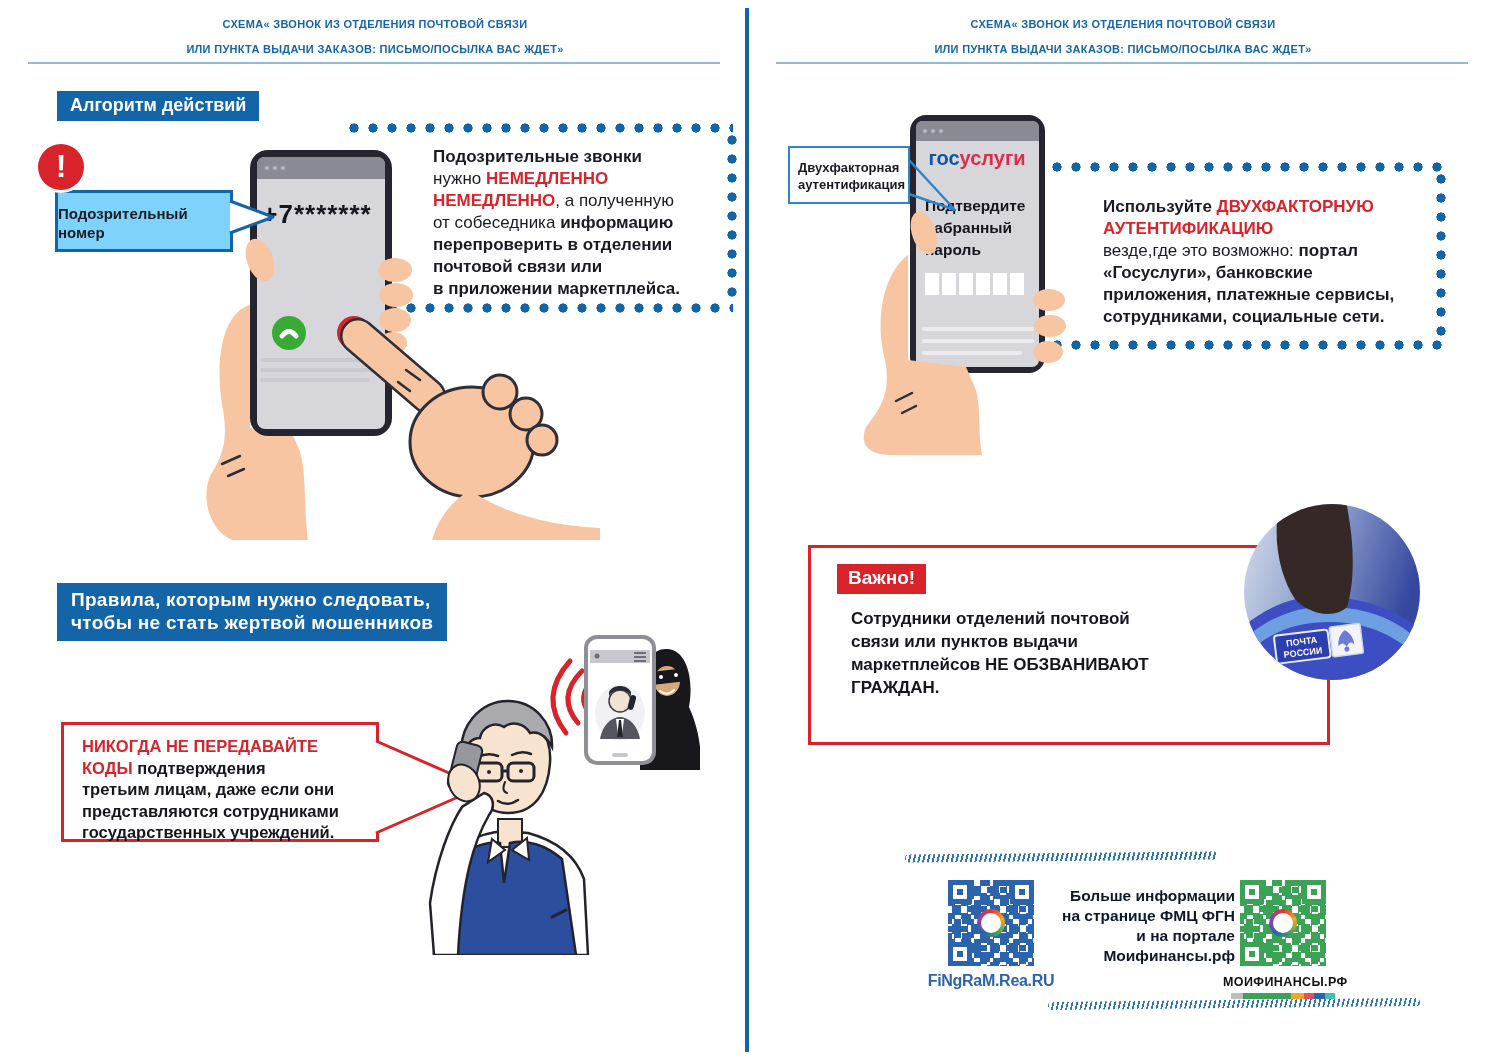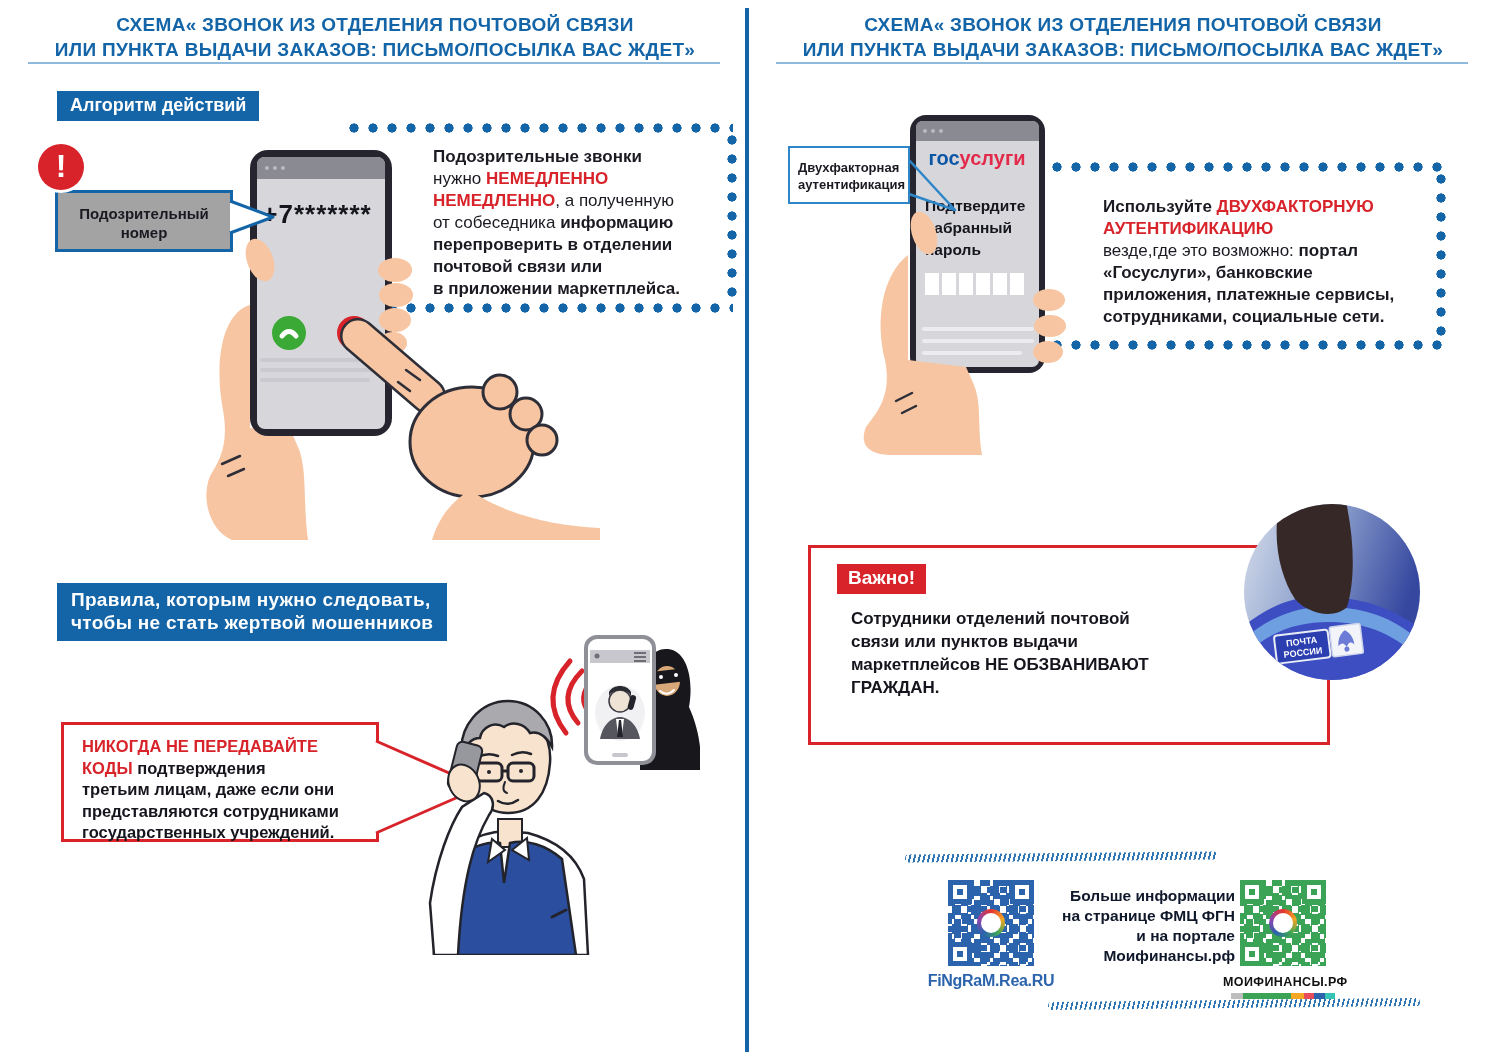--- a/index.html
+++ b/index.html
@@ -5,30 +5,30 @@
   :root{
     --blue:#1465A8; --lblue:#2E86C9; --rule:#8FB9DC; --red:#D8232A;
     --skin:#F7C5A1; --outline:#2E2E38; --frame:#26242E; --screen:#D7D7DB; --bar:#8A8A92;
   }
   *{margin:0;padding:0;box-sizing:border-box;}
   body{font-family:"Liberation Sans",sans-serif;background:#fff;}
   .page{position:relative;width:1499px;height:1060px;background:#fff;overflow:hidden;}
   .abs{position:absolute;}
   .red{color:var(--red);}
   b{font-weight:bold;}
-  .hdr{width:694px;text-align:center;color:var(--blue);font-weight:bold;font-size:19px;letter-spacing:.3px;line-height:25px;}
+  .hdr{width:694px;text-align:center;color:var(--blue);font-weight:bold;font-size:11px;letter-spacing:.3px;line-height:25px;}
   .hrule{height:2px;background:var(--rule);}
   .divider{width:4px;background:var(--blue);}
   .bluebadge{background:var(--blue);color:#fff;font-weight:bold;display:inline-block;}
   .badge1{font-size:18px;padding:4px 13px 5px;}
   .banner{font-size:19px;line-height:23px;padding:5px 14px 7px;letter-spacing:.3px;}
   .dotrow{height:10px;background-image:radial-gradient(circle 5px at 5px 5px,var(--blue) 4.4px,transparent 4.8px);background-size:19px 10px;background-repeat:repeat-x;}
   .dotcol{width:10px;background-image:radial-gradient(circle 5px at 5px 5px,var(--blue) 4.4px,transparent 4.8px);background-size:10px 19px;background-repeat:repeat-y;}
   .advice{width:300px;font-size:17px;line-height:22px;color:#1A1A22;}
-  .callout{background:#a3a3a3;border:3px solid var(--blue);color:#1A1A22;font-weight:bold;text-align:center;}
+  .callout{background:#7dd3fc;border:3px solid var(--blue);color:#1A1A22;font-weight:bold;}
   .callout2{background:#fff;border:3px solid var(--lblue);color:#1A1A22;font-weight:bold;}
   .redbox{background:#fff;border:3px solid var(--red);}
   .codes{font-size:16.5px;line-height:21.5px;color:#15151D;font-weight:bold;}
   .imptext{font-size:17px;line-height:23px;color:#15151D;font-weight:bold;}
   .redbadge{background:var(--red);color:#fff;font-weight:bold;font-size:19px;padding:3px 11px 5px;display:inline-block;}
   .hatch{height:8px;background:repeating-linear-gradient(105deg,#2E75B6 0 1.8px,transparent 1.8px 4.6px);border-radius:4px;}
   .qr{position:absolute;width:92px;height:92px;background:#fff;}
   .qr-noise{position:absolute;inset:3px;background:
     conic-gradient(var(--qc) 0 25%, #0000 0 50%, var(--qc) 0 75%, #0000 0) 0 0/13px 13px,
     conic-gradient(#0000 0 25%, var(--qc) 0 50%, #0000 0 75%, var(--qc) 0) 4px 6px/19px 19px;}

